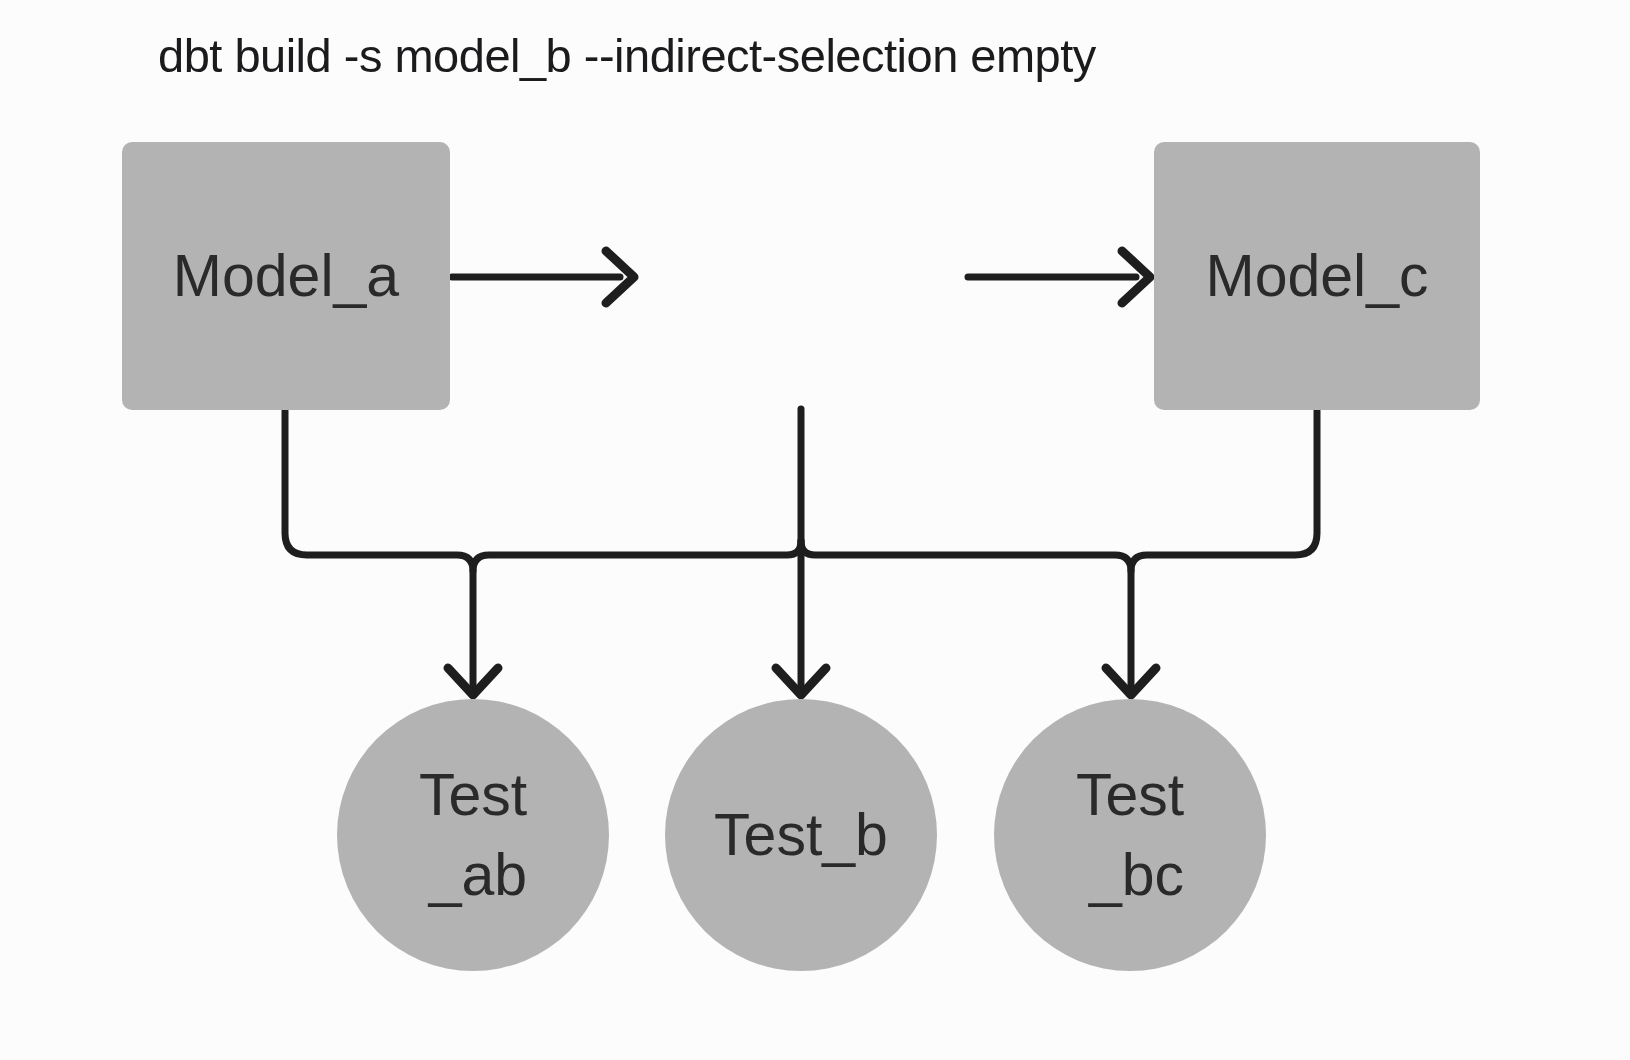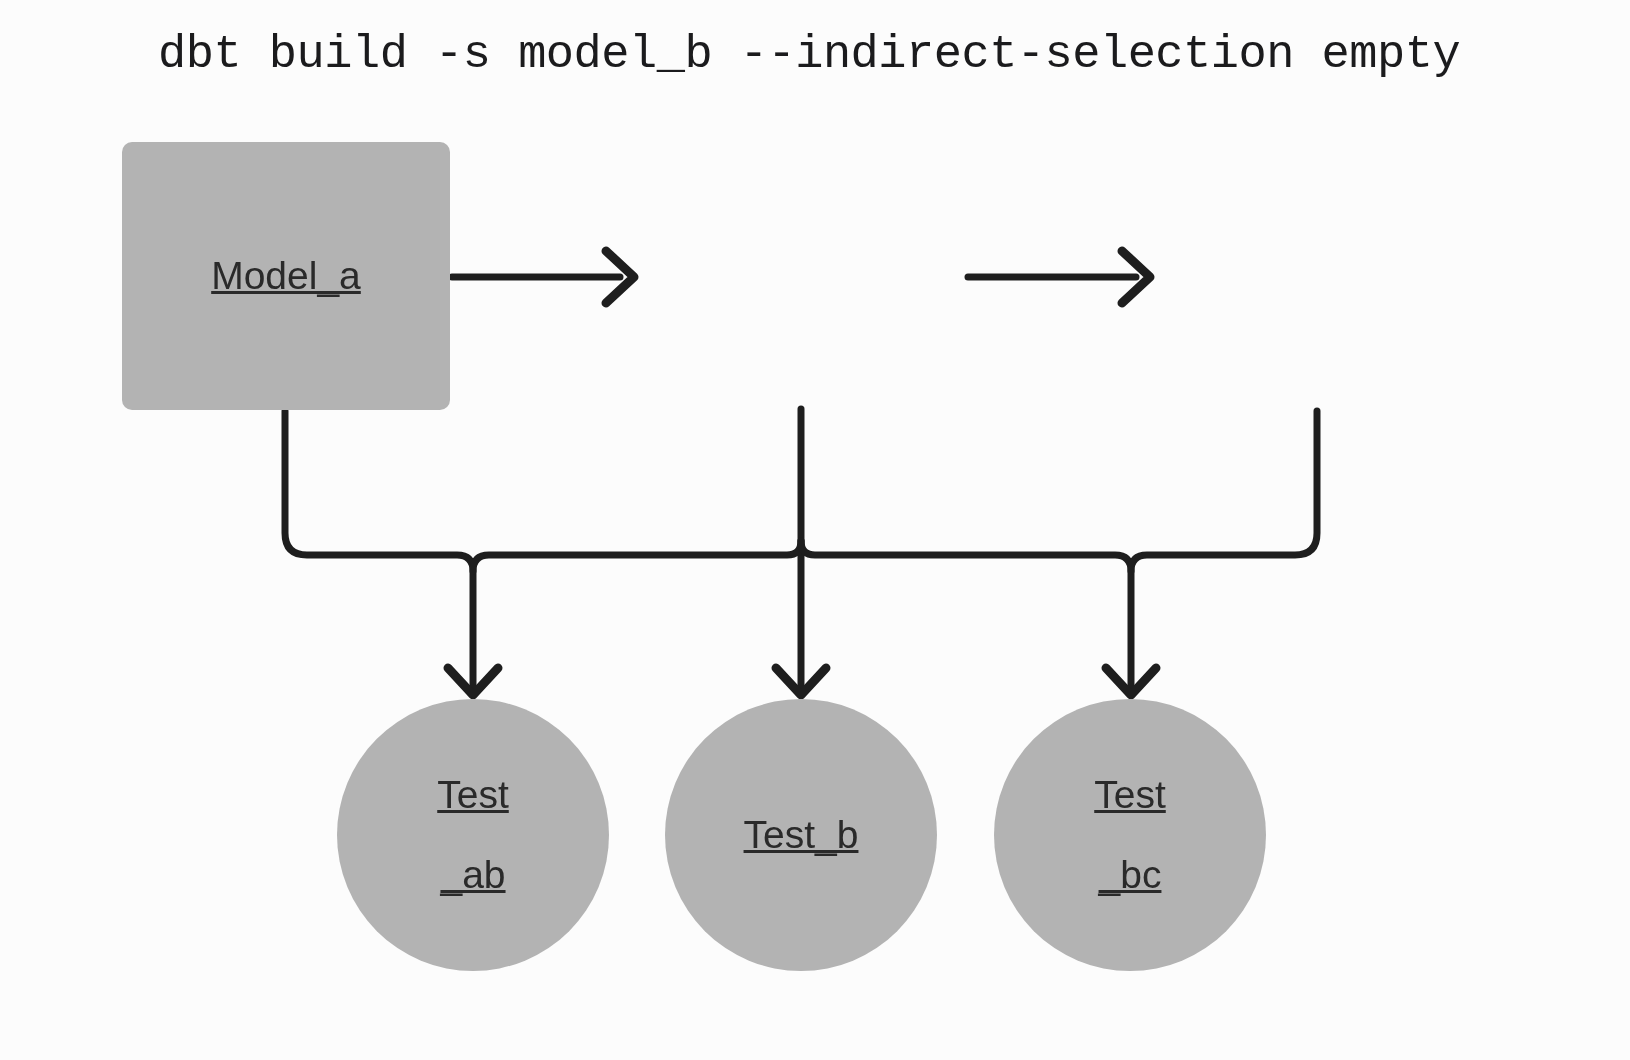--- a/index.html
+++ b/index.html
@@ -24,46 +24,44 @@
   }
   .title {
     position: absolute;
     left: 158px;
     top: 28px;
     font-size: 47px;
     font-weight: 500;
     letter-spacing: -0.5px;
     color: #1b1b1d;
     white-space: nowrap;
-    font-family: Liberation Mono, monospace;
   }
   .edges {
     position: absolute;
     left: 0; top: 0;
     width: 1630px;
     height: 1060px;
   }
   .edges path {
     fill: none;
     stroke: var(--edge-dark);
     stroke-linecap: round;
     stroke-linejoin: round;
   }
   .edges path.line { stroke-width: 7px; }
   .edges path.chev { stroke-width: 9px; }
   .node {
     position: absolute;
     display: flex;
     align-items: center;
     justify-content: center;
-    text-align: center;
+    text-align: right;
     color: var(--text-dark);
-    font-size: 39px;
+    font-size: 59px;
     font-weight: 500;
-    text-decoration: underline;
   }
   .node .label { white-space: pre-line; line-height: 80px; }
   .model {
     background: var(--node-gray);
     border-radius: 10px;
   }
   .model.selected {
     background: var(--selected-blue);
     color: var(--text-light);
   }
@@ -105,20 +103,23 @@
     <path class="chev" d="M1106 668 L1131 695 L1156 668"></path>
 
     <path class="line" d="M1131 571 Q1131 555 1147 555 H1295 Q1317 555 1317 533 V411"></path>
   </svg>
 
   <div class="node model" id="node-model-a">
     <span class="label">Model_a</span>
   </div>
 
 
+  <div class="node model" id="node-model-c">
+    <span class="label">Model_c</span>
+  </div>
 
   <div class="node test" id="node-test-ab">
     <span class="label">Test
 _ab</span>
   </div>
 
   <div class="node test" id="node-test-b">
     <span class="label">Test_b</span>
   </div>
 

